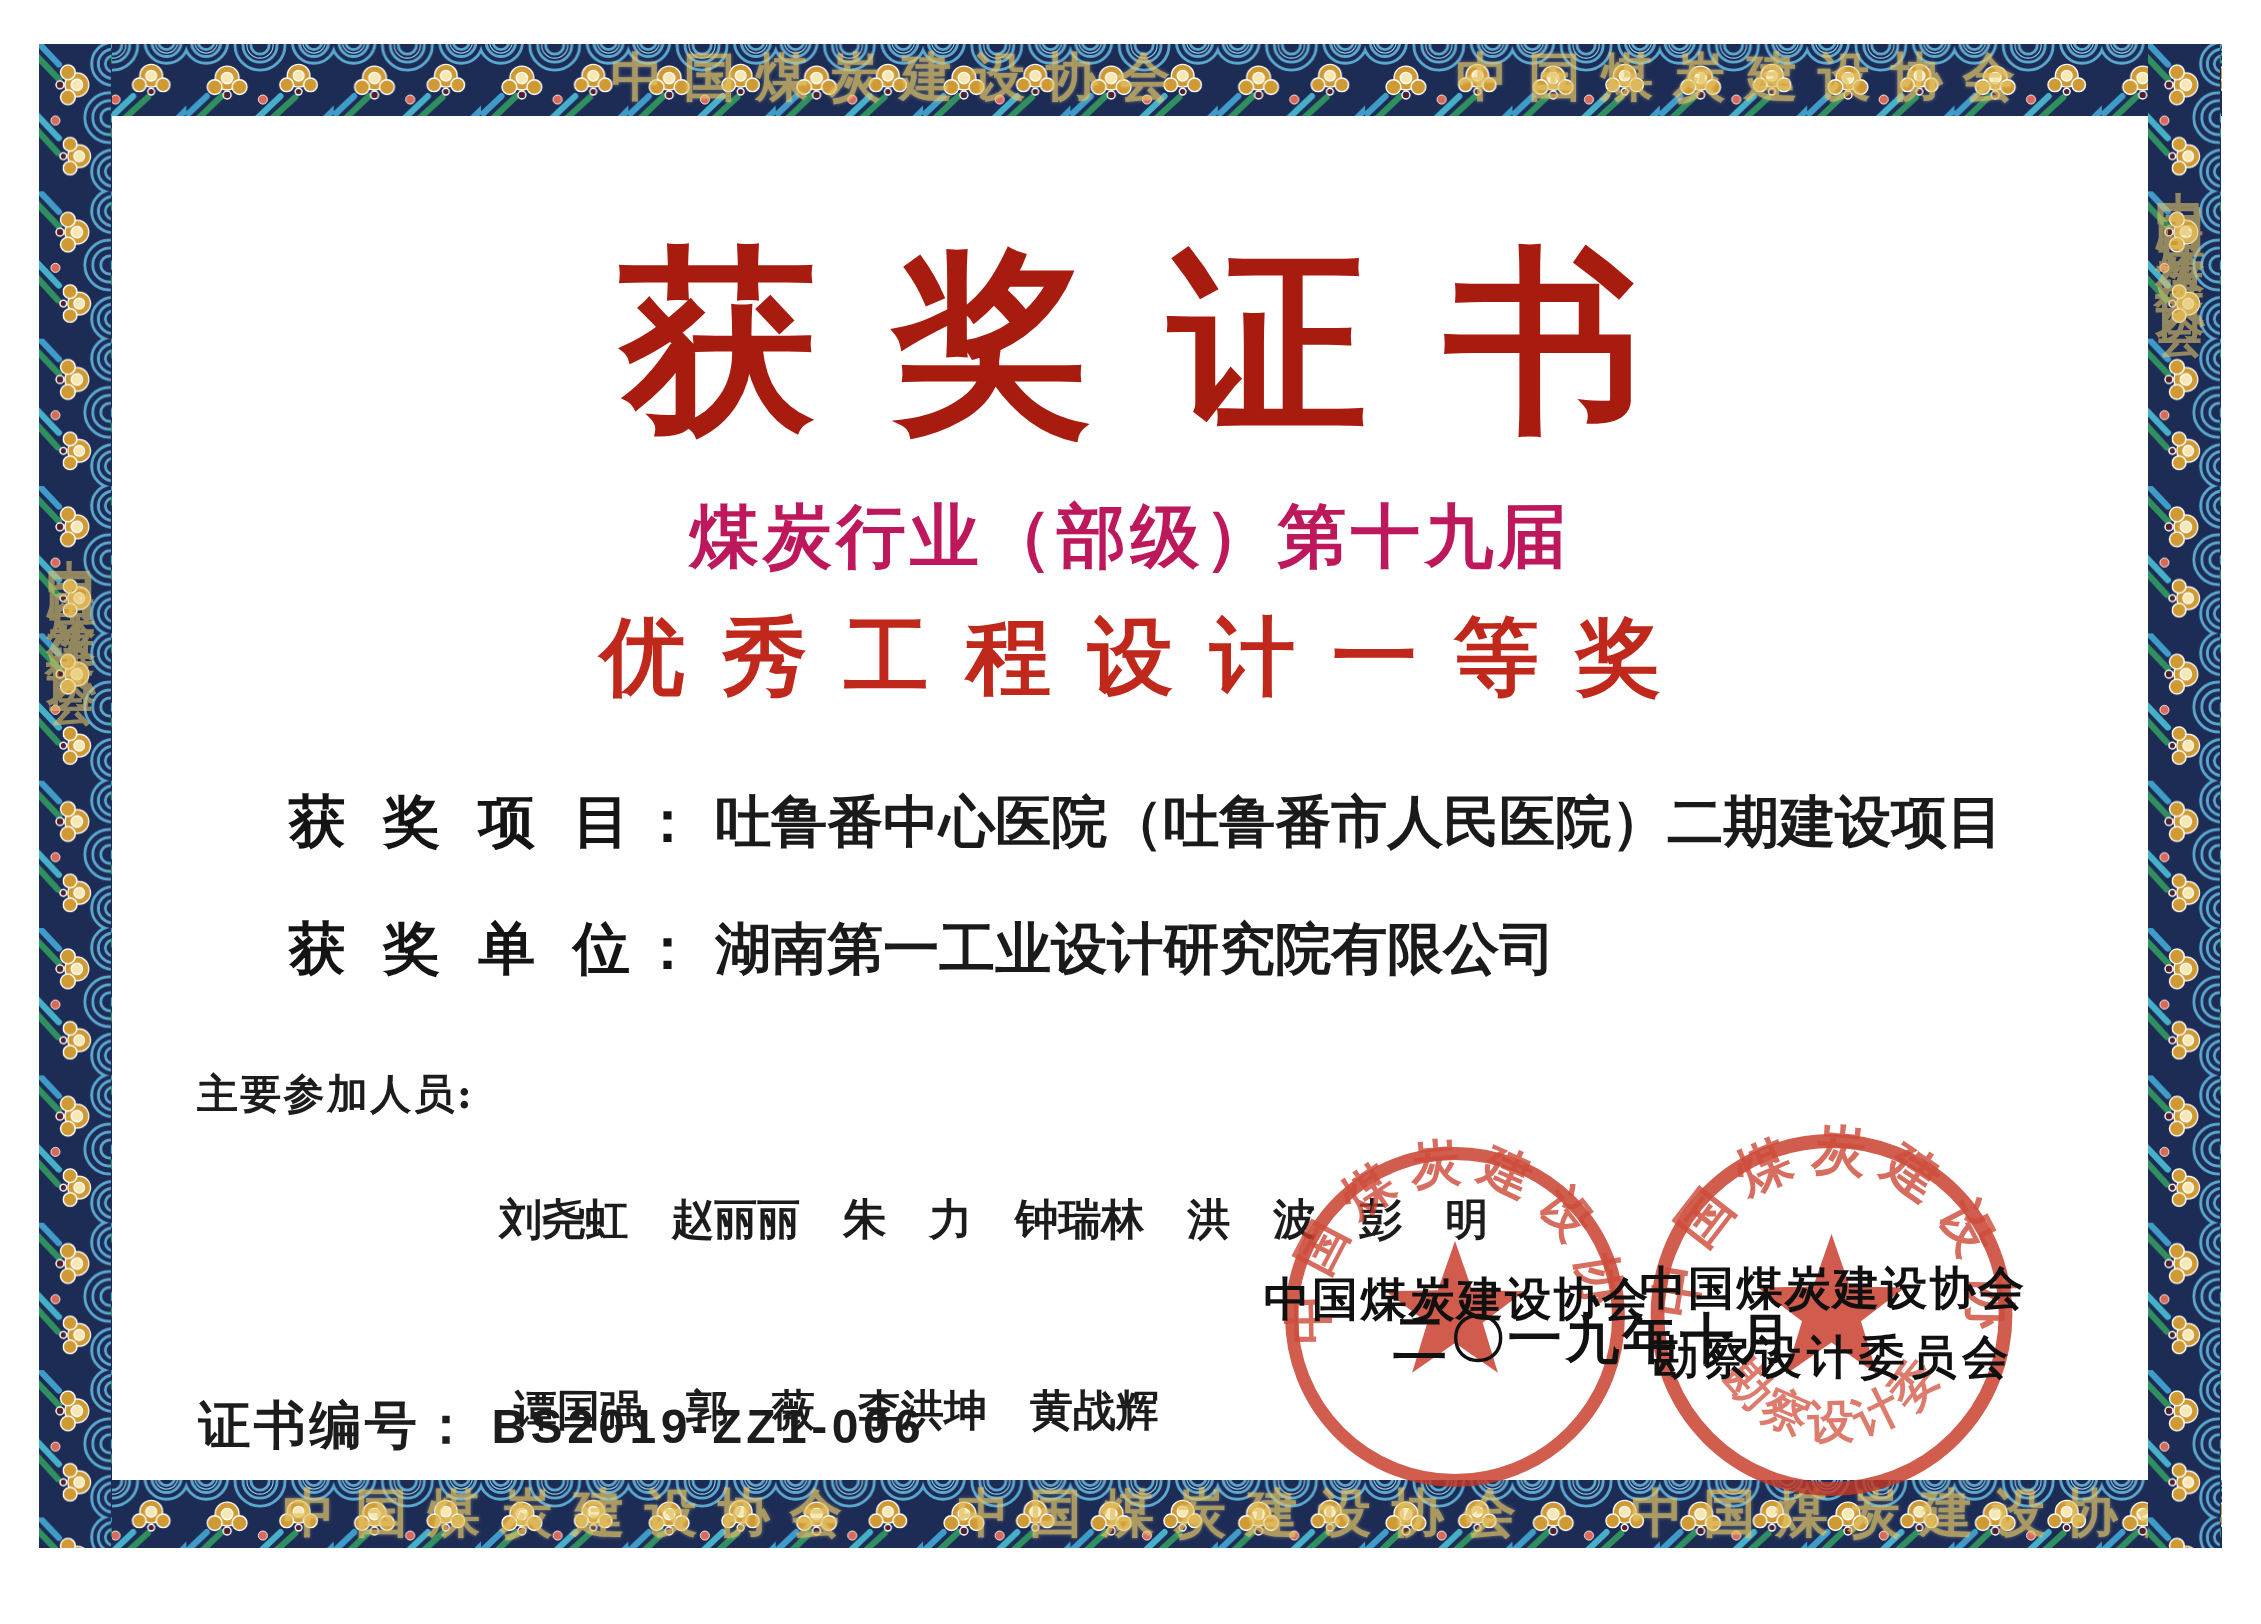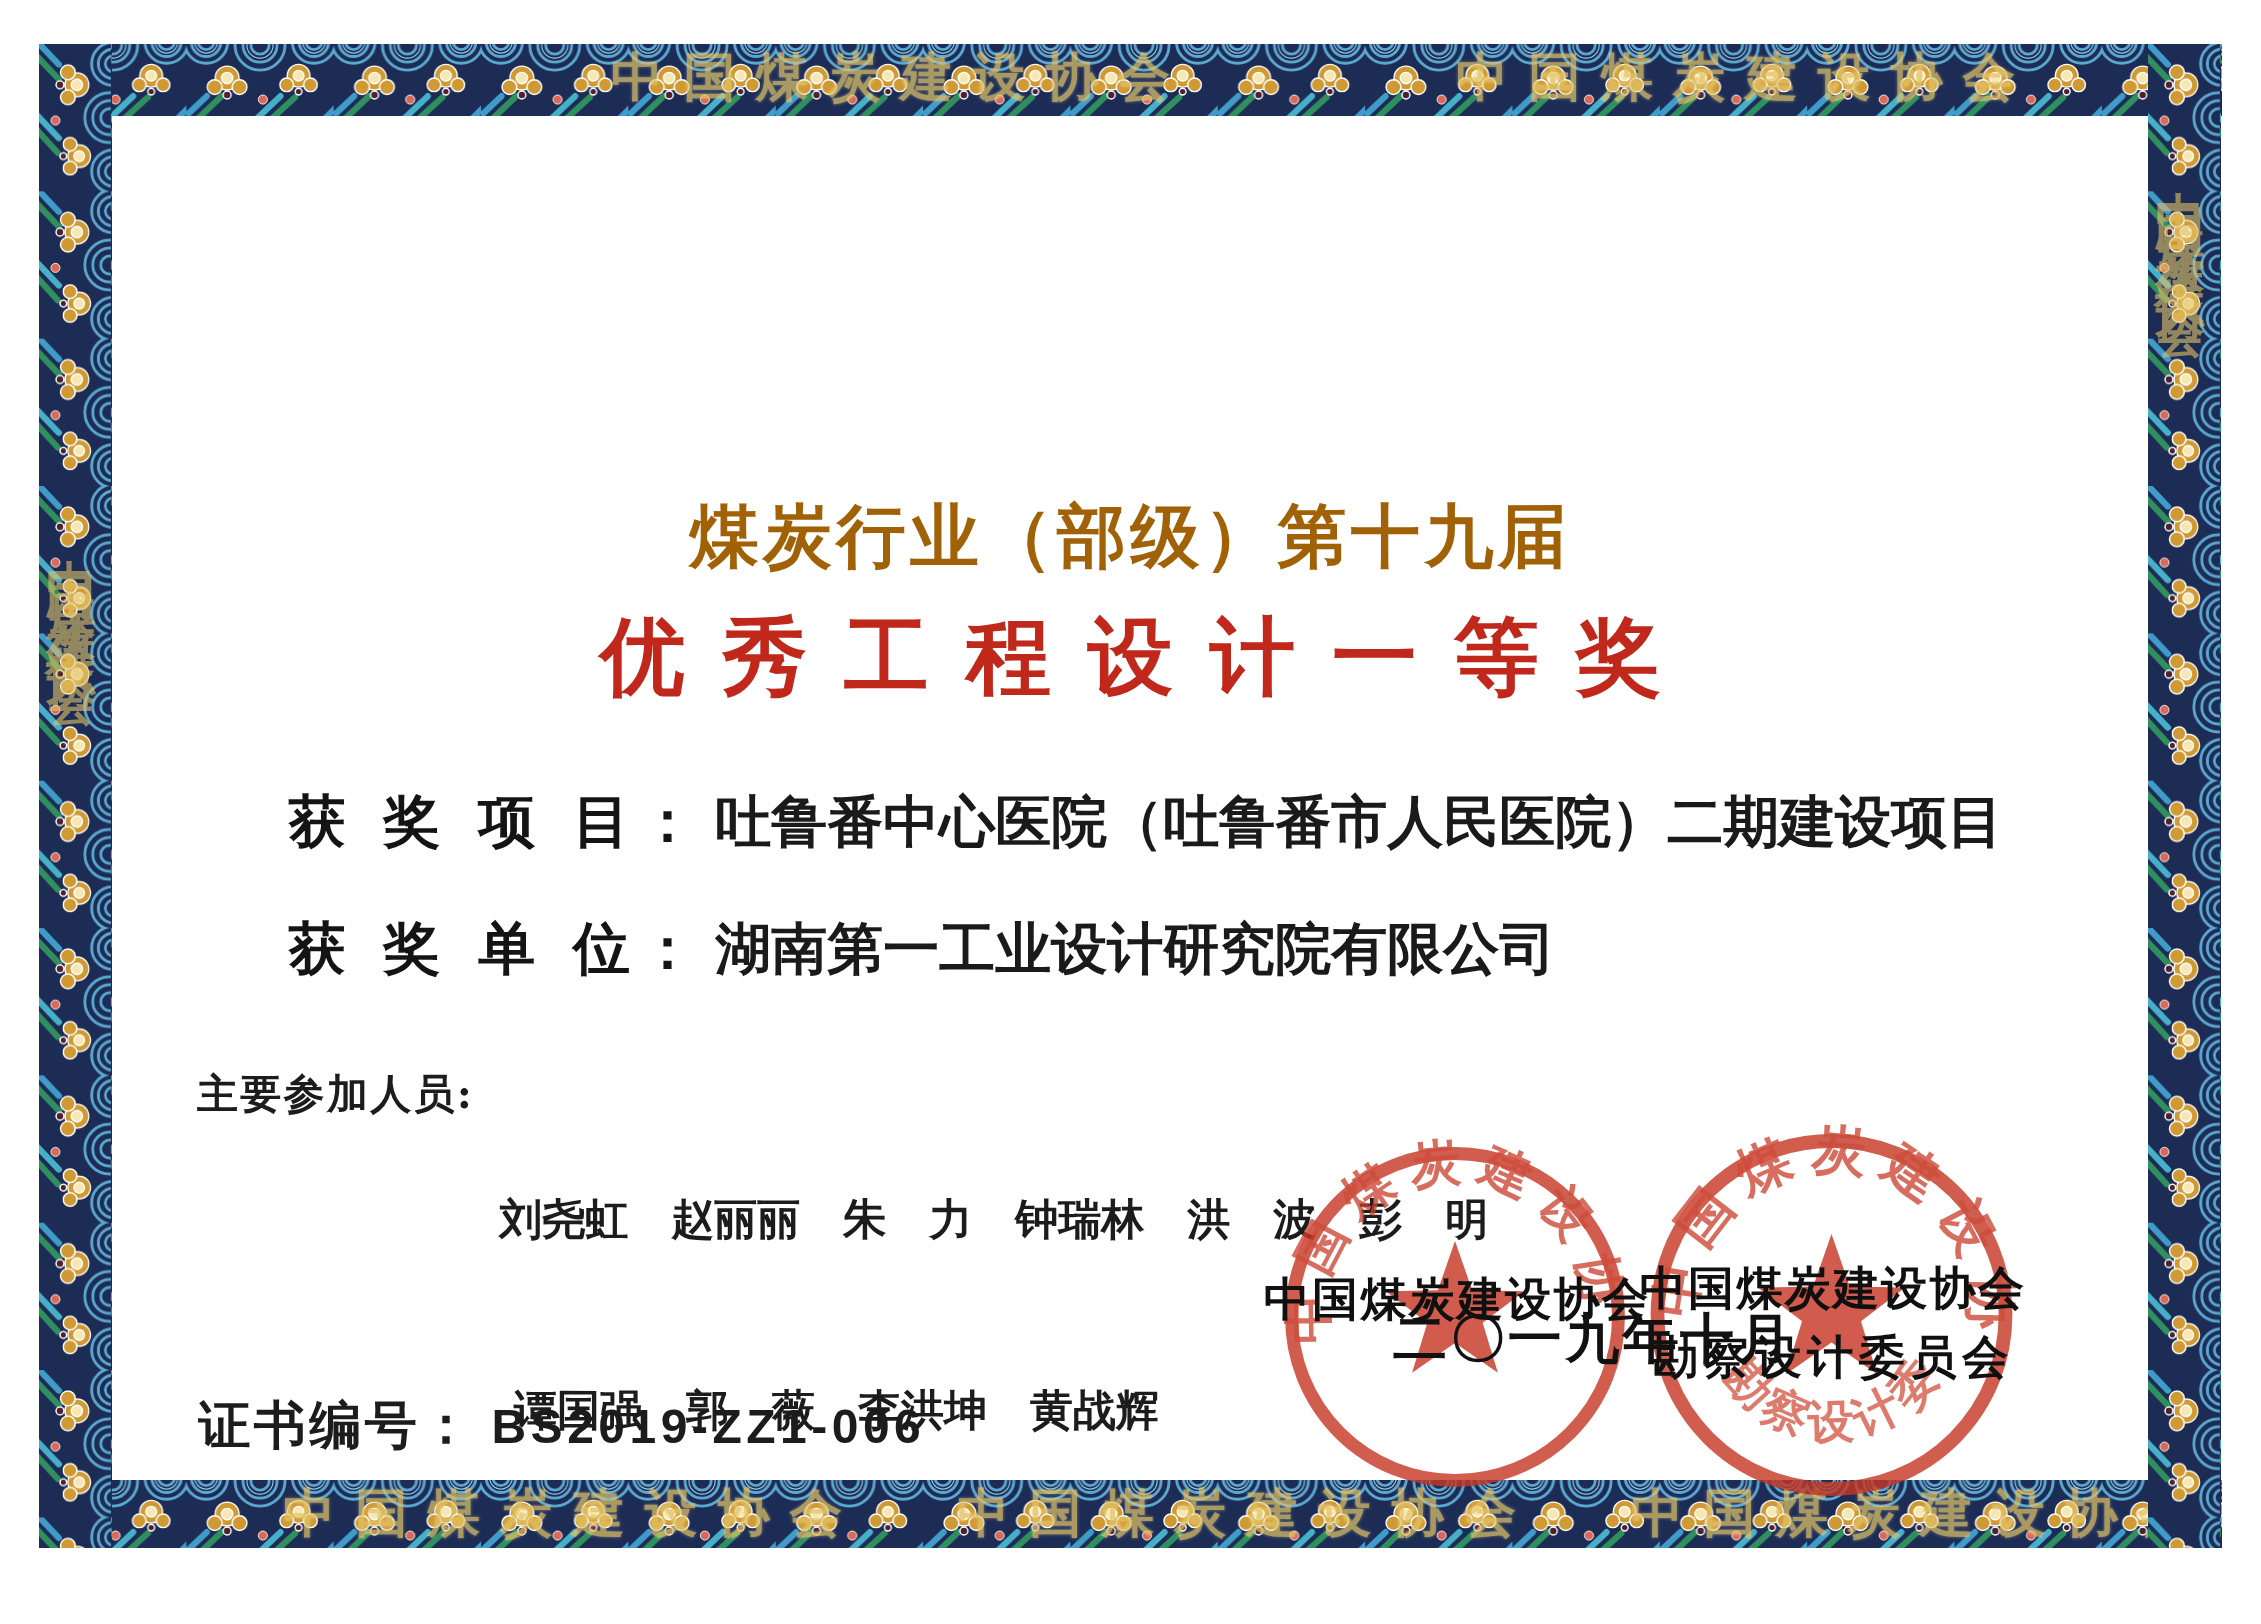--- a/index.html
+++ b/index.html
@@ -36,21 +36,21 @@
   .band-right .band-watermark-v { top:108px; }
 
   
   .title {
     position:absolute; left:0; right:0; top:222px; text-align:center;
     font-size:198px; line-height:1.2; font-weight:700; color:#a81c10;
     letter-spacing:77px; padding-left:77px; white-space:nowrap;
   }
   .subtitle {
     position:absolute; left:0; right:0; top:491px; text-align:center;
-    font-size:69px; font-weight:700; color:#a16207; letter-spacing:4.5px;
+    font-size:69px; font-weight:700; color:#be185d; letter-spacing:4.5px;
     white-space:nowrap;
   }
   .award {
     position:absolute; left:0; right:0; top:600px; text-align:center;
     font-size:85px; font-weight:700; color:#c0281c;
     letter-spacing:37px; padding-left:37px; white-space:nowrap;
   }
   .field-row { position:absolute; left:277px; white-space:pre; }
   .field-row.project { top:774px; }
   .field-row.winner  { top:901px; }
@@ -292,20 +292,21 @@
             <circle cx="198" cy="84" r="6" fill="#4f2030"></circle>
           </g>
           <circle cx="135" cy="98" r="8" fill="#d96a5a" stroke="#fff" stroke-width="1.5"></circle>
         </pattern>
       </defs>
       <rect width="100%" height="100%" fill="url(#pt-right)"></rect>
     </svg>
     <span class="band-watermark-v">中国煤炭建设协会</span>
   </div>
 
+  <div class="title">获奖证书</div>
   <div class="subtitle">煤炭行业（部级）第十九届</div>
   <div class="award">优秀工程设计一等奖</div>
 
   <div class="field-row project">
     <span class="field-label">获 奖 项 目：</span><span class="field-value">吐鲁番中心医院（吐鲁番市人民医院）二期建设项目</span>
   </div>
 
   <div class="field-row winner">
     <span class="field-label">获 奖 单 位：</span><span class="field-value">湖南第一工业设计研究院有限公司</span>
   </div>

